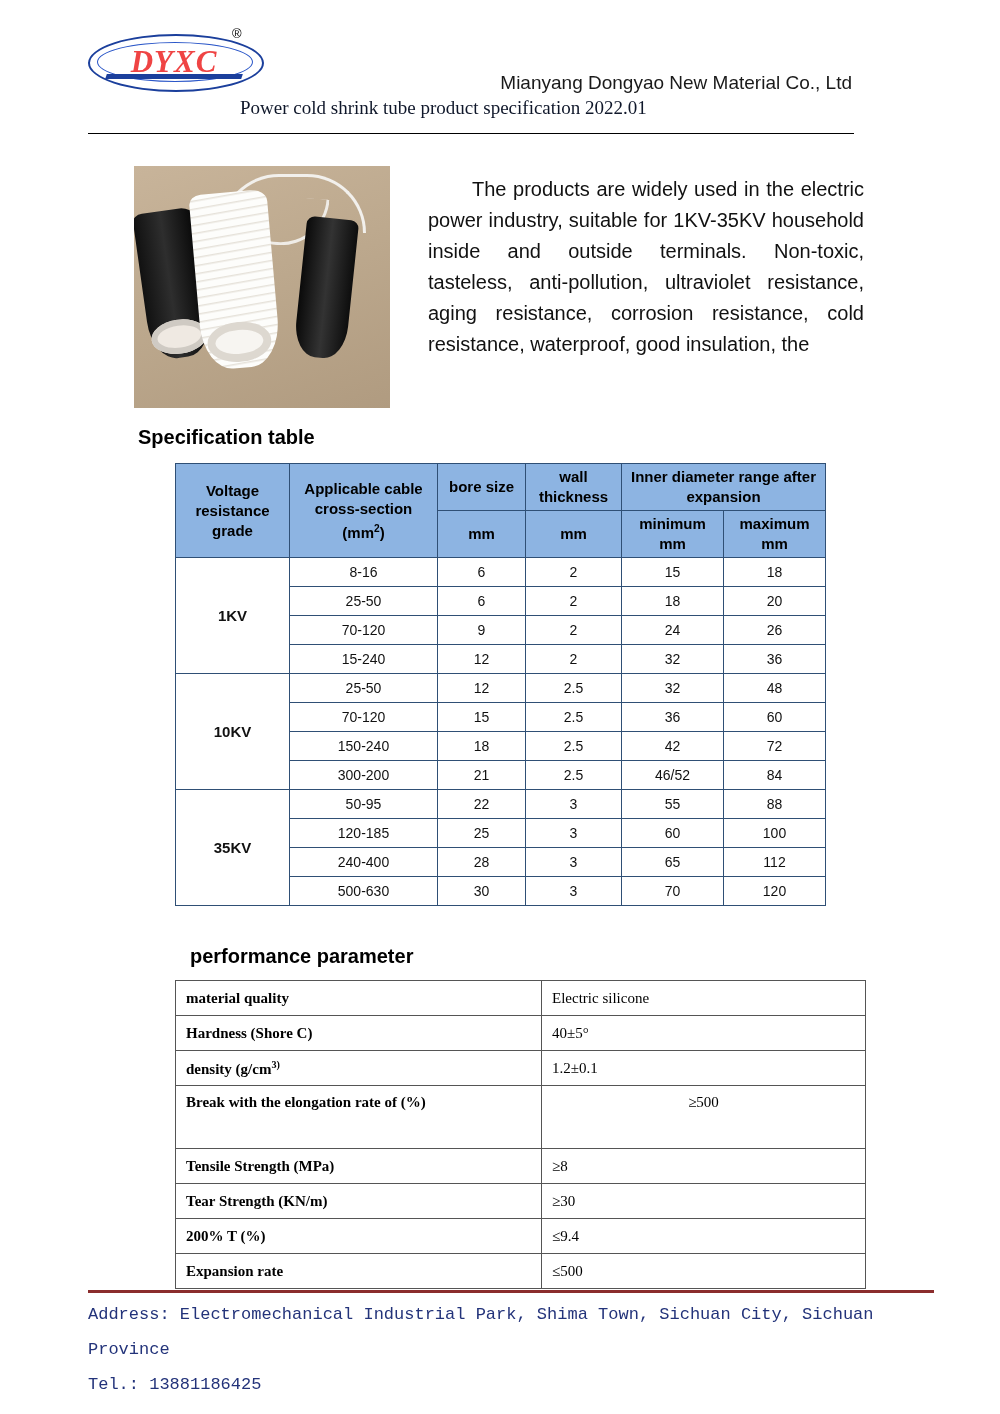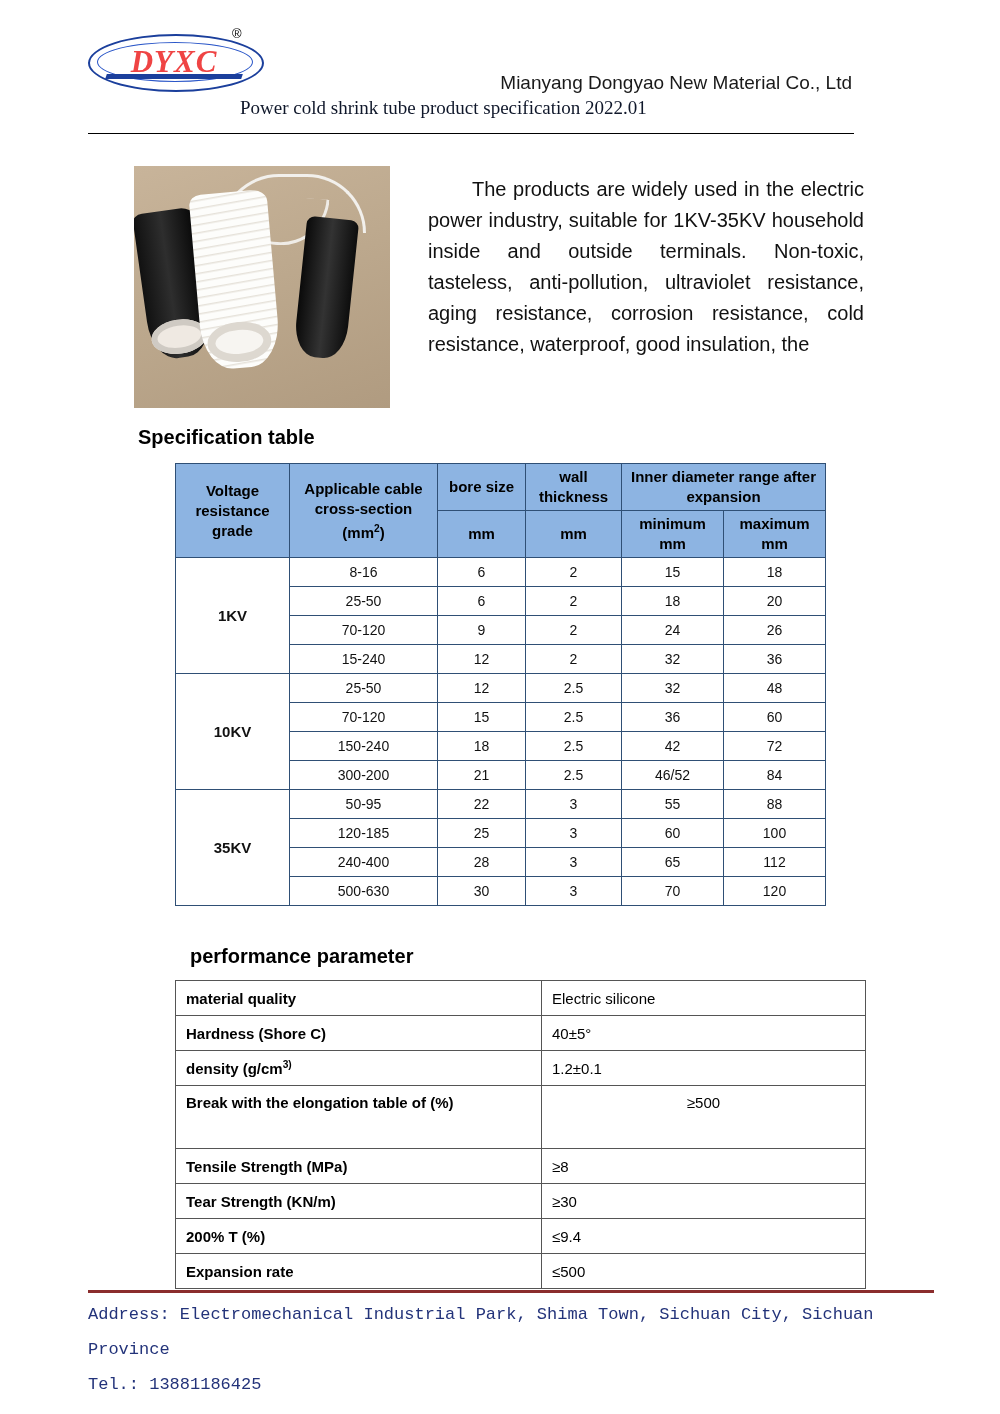--- a/index.html
+++ b/index.html
@@ -270,20 +270,21 @@
     width: 650px;
     border-collapse: collapse;
     table-layout: fixed;
     font-size: 15px;
   }
   .perf-table td {
     border: 1px solid #555;
     padding: 6px 10px;
     vertical-align: middle;
     height: 22px;
+    font-family: Liberation Serif, serif;
   }
   .perf-table td.label {
     width: 345px;
     font-weight: bold;
     text-align: justify;
     text-justify: inter-word;
   }
   .perf-table td.value {
     width: 303px;
   }
@@ -476,21 +477,21 @@
       </tr>
       <tr>
         <td class="label">Hardness (Shore C)</td>
         <td class="value">40±5°</td>
       </tr>
       <tr>
         <td class="label">density (g/cm<sup>3)</sup></td>
         <td class="value">1.2±0.1</td>
       </tr>
       <tr class="tall">
-        <td class="label">Break with the elongation table of (%)</td>
+        <td class="label">Break with the elongation rate of (%)</td>
         <td class="value">≥500</td>
       </tr>
       <tr>
         <td class="label">Tensile Strength (MPa)</td>
         <td class="value">≥8</td>
       </tr>
       <tr>
         <td class="label">Tear Strength (KN/m)</td>
         <td class="value">≥30</td>
       </tr>

